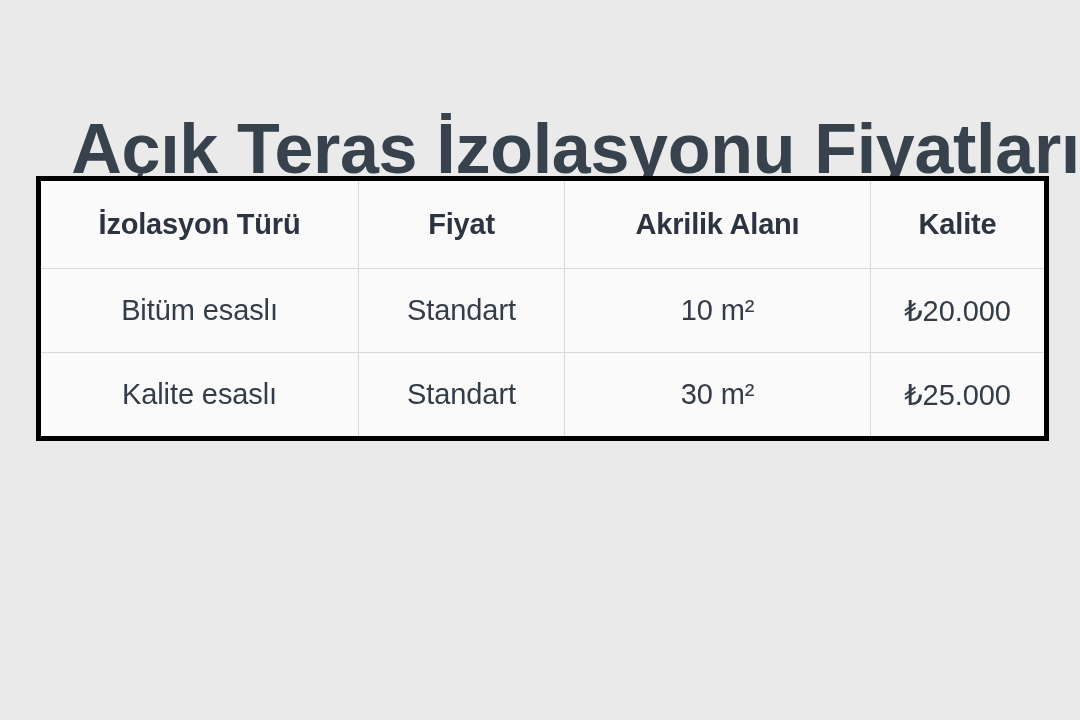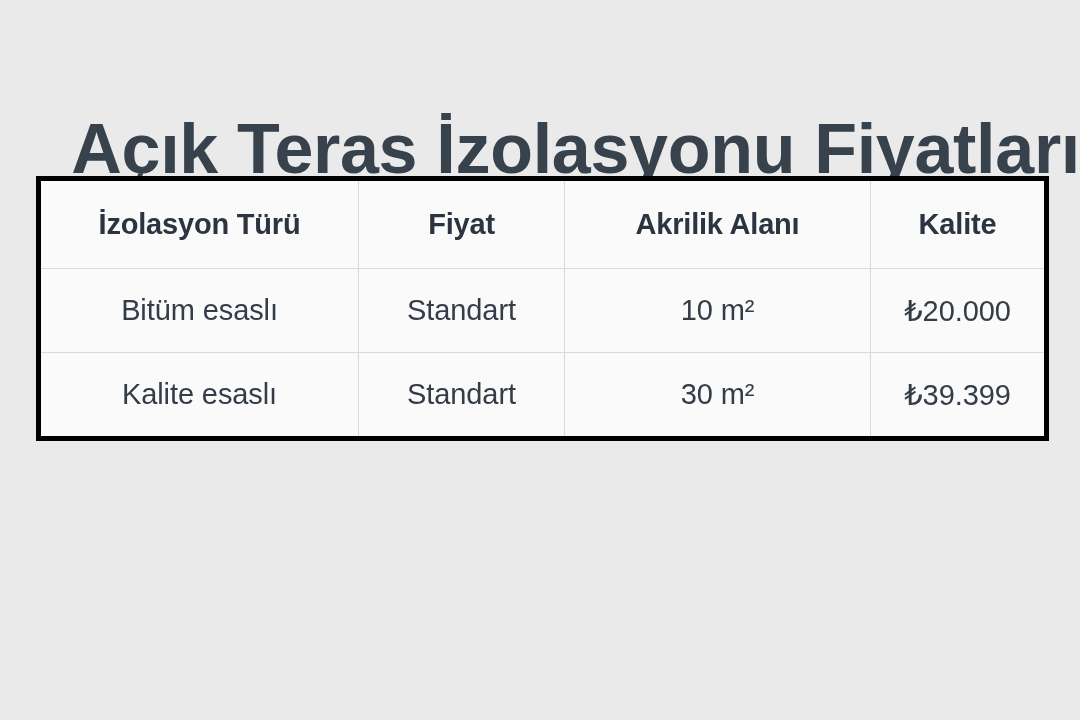--- a/index.html
+++ b/index.html
@@ -118,19 +118,19 @@
         <tr>
           <td>Bitüm esaslı</td>
           <td>Standart</td>
           <td>10 m²</td>
           <td>₺20.000</td>
         </tr>
         <tr>
           <td>Kalite esaslı</td>
           <td>Standart</td>
           <td>30 m²</td>
-          <td>₺39.399</td>
+          <td>₺25.000</td>
         </tr>
       </tbody>
     </table>
   </div>
 
 </div>
 
 </body></html>

